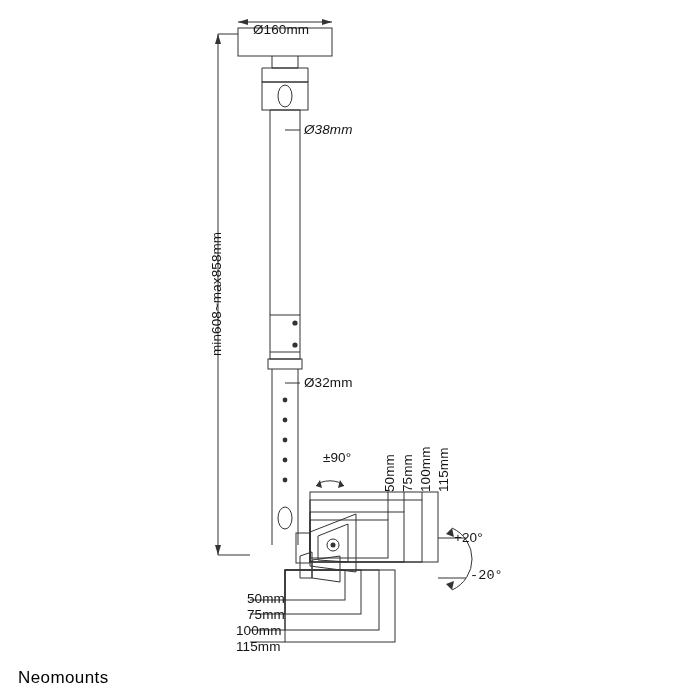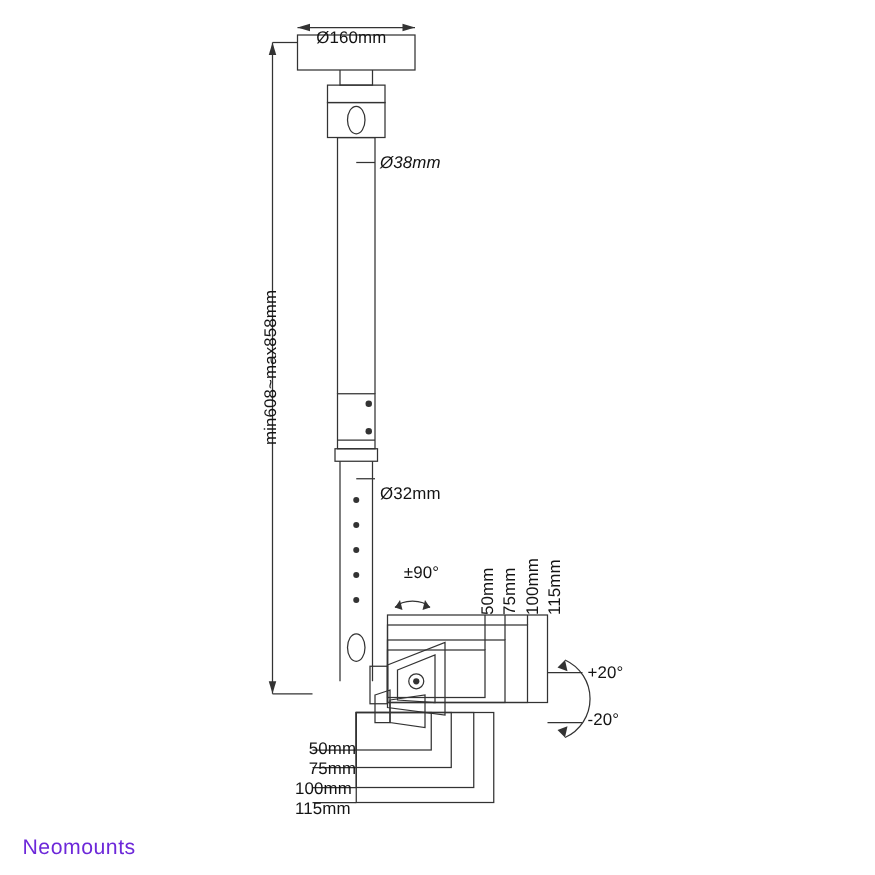--- a/index.html
+++ b/index.html
@@ -36,21 +36,21 @@
   }
   .lbl.rot {
     transform-origin: left top;
     transform: rotate(-90deg);
   }
   .brand {
     position: absolute;
     left: 18px;
     top: 668px;
     font-size: 17px;
-    color: #6d28d9;
+    color: #000000;
     letter-spacing: 0.4px;
   }
 </style>
 </head>
 <body>
 
 <div id="stage">
 
   <svg class="diagram" viewBox="0 0 700 700">
     <g fill="none" stroke="#333333" stroke-width="1" stroke-linejoin="miter">
@@ -130,33 +130,33 @@
       <line x1="285" y1="614" x2="250" y2="614"></line>
       <line x1="285" y1="630" x2="250" y2="630"></line>
       <line x1="285" y1="642" x2="250" y2="642"></line>
     </g>
   </svg>
 
   <div class="lbl" style="left:253px; top:22px;">Ø160mm</div>
 
   <div class="lbl" style="left:304px; top:122px;font-style:italic;">Ø38mm</div>
 
-  <div class="lbl" style="left:304px; top:375px;margin-top:12px;">Ø32mm</div>
+  <div class="lbl" style="left:304px; top:375px;">Ø32mm</div>
 
   <div class="lbl rot" style="left:209px; top:356px;">min608~max858mm</div>
 
   <div class="lbl" style="left:323px; top:450px;">±90°</div>
 
   <div class="lbl rot" style="left:382px; top:492px;">50mm</div>
   <div class="lbl rot" style="left:400px; top:492px;">75mm</div>
   <div class="lbl rot" style="left:418px; top:492px;">100mm</div>
   <div class="lbl rot" style="left:436px; top:492px;">115mm</div>
 
-  <div class="lbl" style="left:470px; top:530px;">+20°</div>
-  <div class="lbl" style="left:470px; top:568px;">-20°</div>
+  <div class="lbl" style="left:454px; top:530px;">+20°</div>
+  <div class="lbl" style="left:470px; top:568px;font-family:Liberation Mono, monospace;">-20°</div>
 
   <div class="lbl" style="left:247px; top:591px;">50mm</div>
   <div class="lbl" style="left:247px; top:607px;">75mm</div>
   <div class="lbl" style="left:236px; top:623px;">100mm</div>
   <div class="lbl" style="left:236px; top:639px;">115mm</div>
 
   <div class="brand">Neomounts</div>
 </div>
 
 </body></html>

